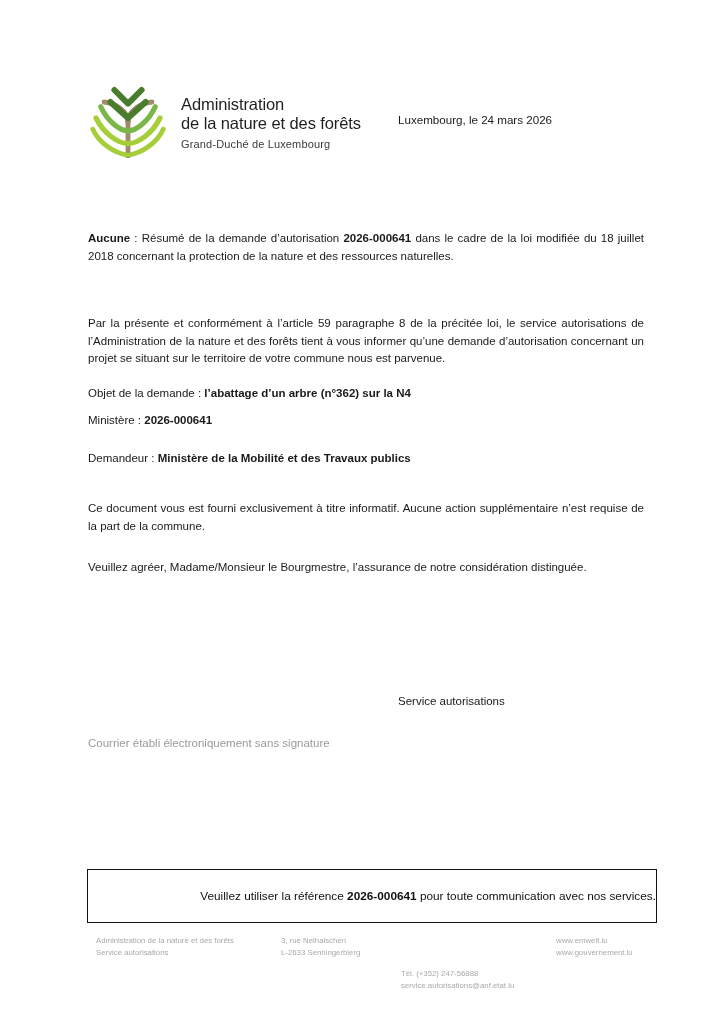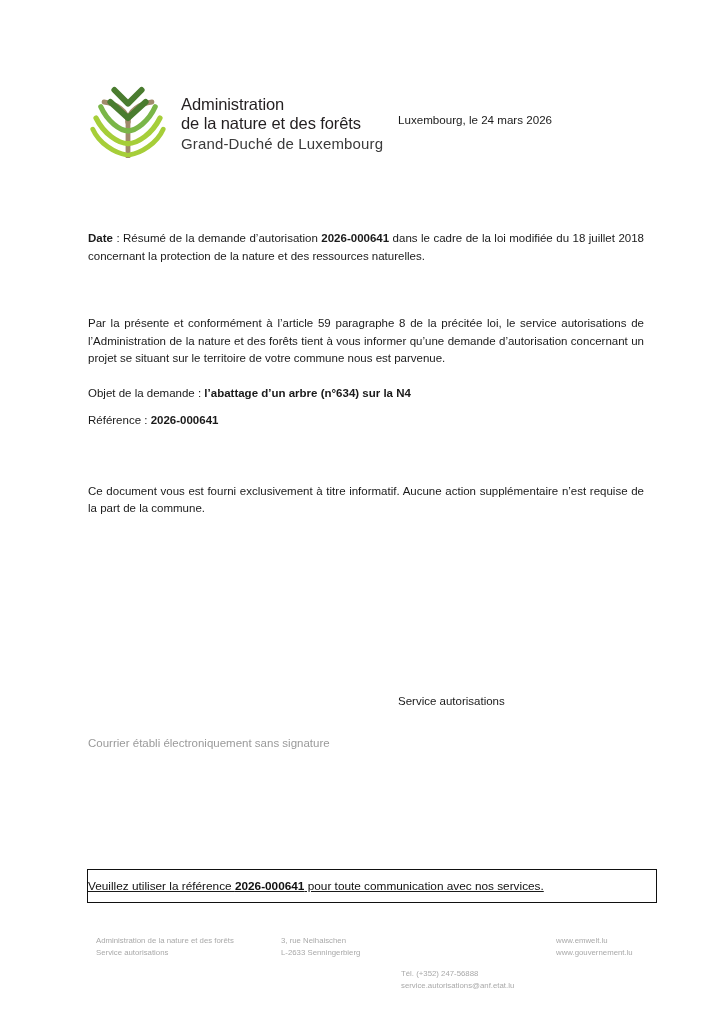--- a/index.html
+++ b/index.html
@@ -46,21 +46,21 @@
   }
   .logo-line {
     font-size: 16.5px;
     line-height: 19px;
     color: #231f20;
     letter-spacing: -0.1px;
     white-space: nowrap;
   }
   .logo-sub {
     margin-top: 5px;
-    font-size: 15px;
+    font-size: 11px;
     line-height: 12px;
     color: #3b3b3b;
     letter-spacing: 0.15px;
     white-space: nowrap;
   }
   .place-date {
     position: absolute;
     left: 310px;
     top: 15px;
     font-size: 11.6px;
@@ -111,27 +111,26 @@
     font-size: 11.5px;
     color: #9a9a9a;
   }
 
   
   .ref-box {
     position: absolute;
     left: 87px;
     top: 869px;
     width: 570px;
-    height: 34px;
+    height: 54px;
     border: 1.6px solid #111111;
     box-sizing: border-box;
     display: flex;
     align-items: center;
-    justify-content: flex-start;
-    text-decoration: underline;
+    justify-content: flex-end;
   }
   .ref-box-text {
     font-size: 11.8px;
     color: #111111;
     text-align: center;
   }
 
   
   .footer {
     position: absolute;
@@ -185,49 +184,51 @@
         <div class="logo-line">de la nature et des forêts</div>
         <div class="logo-sub">Grand-Duché de Luxembourg</div>
       </span>
     </div>
 
     <div class="place-date">Luxembourg, le 24 mars 2026</div>
   </div>
 
   <div class="body-area">
 
-    <p class="p justify"><b>Date</b><span> : Résumé de la demande d’autorisation </span><b>2026-000641</b><span> dans le cadre de la loi modifiée du 18 juillet 2018 concernant la protection de la nature et des ressources naturelles.</span></p>
+    <p class="p justify"><b>Aucune</b><span> : Résumé de la demande d’autorisation </span><b>2026-000641</b><span> dans le cadre de la loi modifiée du 18 juillet 2018 concernant la protection de la nature et des ressources naturelles.</span></p>
 
     <div class="gap-xl"></div>
 
 
     <div class="gap-md"></div>
 
     <p class="p justify">Par la présente et conformément à l’article 59 paragraphe 8 de la précitée loi, le service autorisations de l’Administration de la nature et des forêts tient à vous informer qu’une demande d’autorisation concernant un projet se situant sur le territoire de votre commune nous est parvenue.</p>
 
     <div class="gap-md"></div>
 
-    <p class="detail-line"><span>Objet de la demande : </span><b>l’abattage d’un arbre (n°634) sur la N4</b></p>
+    <p class="detail-line"><span>Objet de la demande : </span><b>l’abattage d’un arbre (n°362) sur la N4</b></p>
 
     <div class="gap-sm"></div>
 
-    <p class="detail-line"><span>Référence : </span><b>2026-000641</b></p>
+    <p class="detail-line"><span>Ministère : </span><b>2026-000641</b></p>
 
     <div class="gap-sm"></div>
 
 
     <div class="gap-sm"></div>
 
+    <p class="detail-line"><span>Demandeur : </span><b>Ministère de la Mobilité et des Travaux publics</b></p>
 
     <div class="gap-xl"></div>
 
     <p class="p justify">Ce document vous est fourni exclusivement à titre informatif. Aucune action supplémentaire n’est requise de la part de la commune.</p>
 
     <div class="gap-lg"></div>
 
+    <p class="p">Veuillez agréer, Madame/Monsieur le Bourgmestre, l’assurance de notre considération distinguée.</p>
   </div>
 
   <div class="sig">
     <div class="sig-name">Service autorisations</div>
   </div>
   <div class="sig-note">Courrier établi électroniquement sans signature</div>
 
   <div class="ref-box">
     <div class="ref-box-text"><span>Veuillez utiliser la référence </span><b>2026-000641</b><span> pour toute communication avec nos services.</span></div>
   </div>

